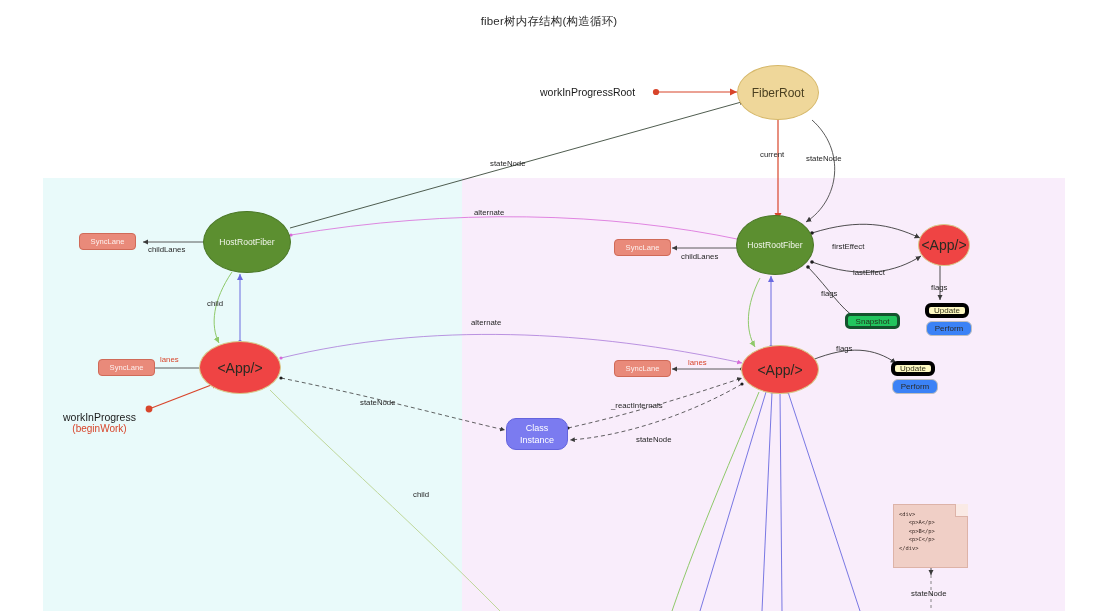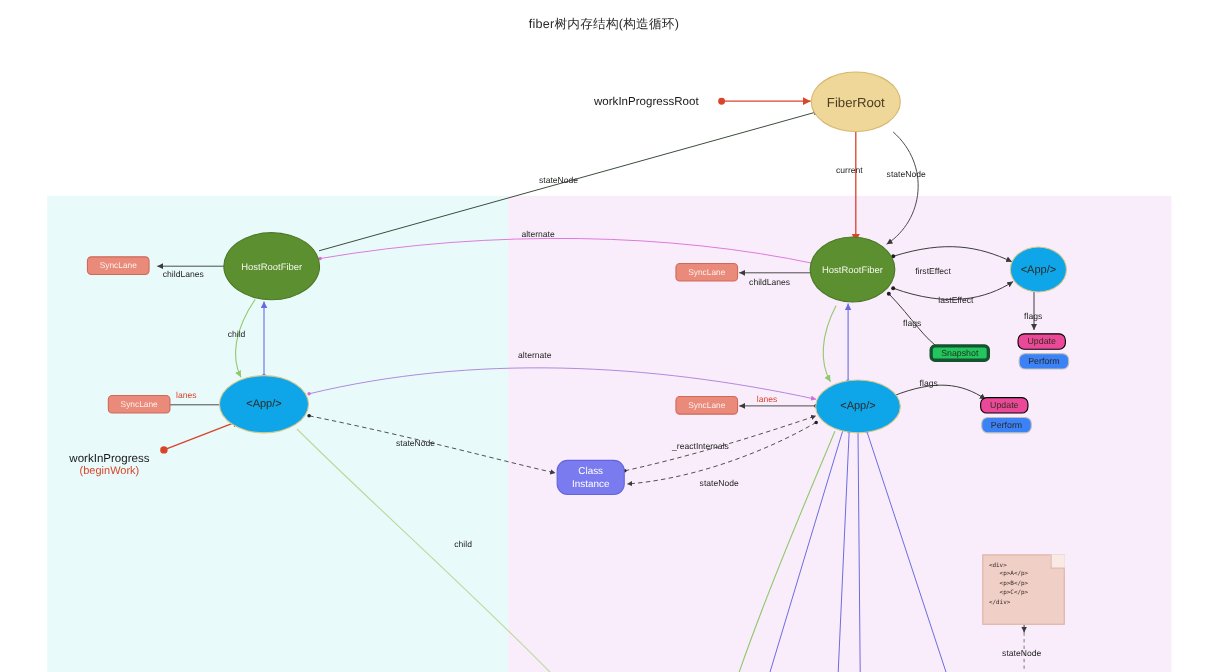--- a/index.html
+++ b/index.html
@@ -10,25 +10,25 @@
   .ann{position:absolute;font-size:7.6px;color:#1f1f1f;white-space:nowrap;text-align:right;line-height:11px;}
   .ann .v{color:#e8603c;}
   .lbl{position:absolute;font-size:7.8px;color:#262626;white-space:nowrap;}
   .lbl.red{color:#d8452b;}
   .varlbl{position:absolute;font-size:10.5px;color:#1a1a1a;white-space:nowrap;}
   .varlbl .sub{display:block;text-align:center;color:#d8452b;font-size:10px;}
   .node{position:absolute;display:flex;align-items:center;justify-content:center;text-align:center;box-sizing:border-box;}
   .ell{border-radius:50%;}
   .nd-root{background:#efd79a;border:1.1px solid #d6b86a;color:#4b4021;font-size:12px;}
   .nd-host{background:#5c8f30;border:1.1px solid #4b7827;color:#f2f6ec;font-size:8.6px;}
-  .nd-app{background:#0ea5e9;border:1.1px solid #d8c98a;color:#2a2a22;font-size:10px;}
+  .nd-app{background:#ef4444;border:1.1px solid #d8c98a;color:#2a2a22;font-size:14px;}
   .nd-sync{background:#e98a7a;border:1px solid #d06a58;color:#fdf0ee;font-size:7.6px;border-radius:4px;}
   .nd-class{background:#7b7bf0;border:1px solid #6464dd;color:#fff;font-size:9px;border-radius:6px;line-height:12px;flex-direction:column;}
   .nd-snap{background:#22c55e;border:3px solid #14532d;color:#22351b;font-size:8px;border-radius:5px;}
-  .nd-upd{background:#ec4899;border:1px solid #000000;color:#31301a;font-size:8px;border-radius:6px 6px 6px 6px;}
+  .nd-upd{background:#fef9c3;border:4px solid #000000;color:#31301a;font-size:8px;border-radius:6px 6px 6px 6px;}
   .nd-perf{background:#3b82f6;border:1px solid #bfbfbf;color:#2b2b2b;font-size:8px;border-radius:6px;}
   .note{position:absolute;background:#f0cfc6;border:1px solid #ddb3a8;box-sizing:border-box;font-family:"DejaVu Sans Mono","Liberation Mono",monospace;font-size:5.4px;color:#3a2a25;padding:5px 4px 4px 5px;line-height:8.4px;}
   .note .fold{position:absolute;right:-1px;top:-1px;width:12px;height:12px;background:#faeae5;border-left:1px solid #ddb3a8;border-bottom:1px solid #ddb3a8;}
   .note .ln{white-space:pre;}
 </style>
 </head>
 <body>
 
 <div id="stage">
 

